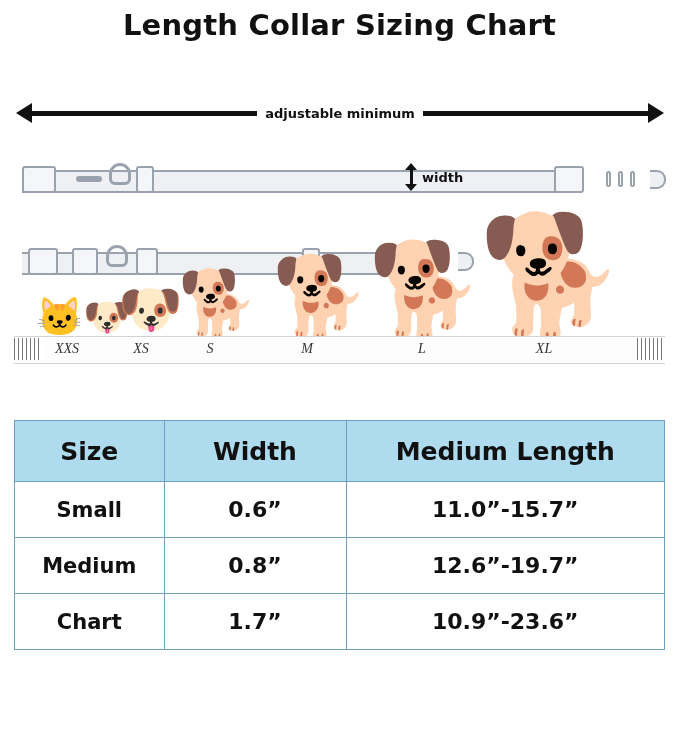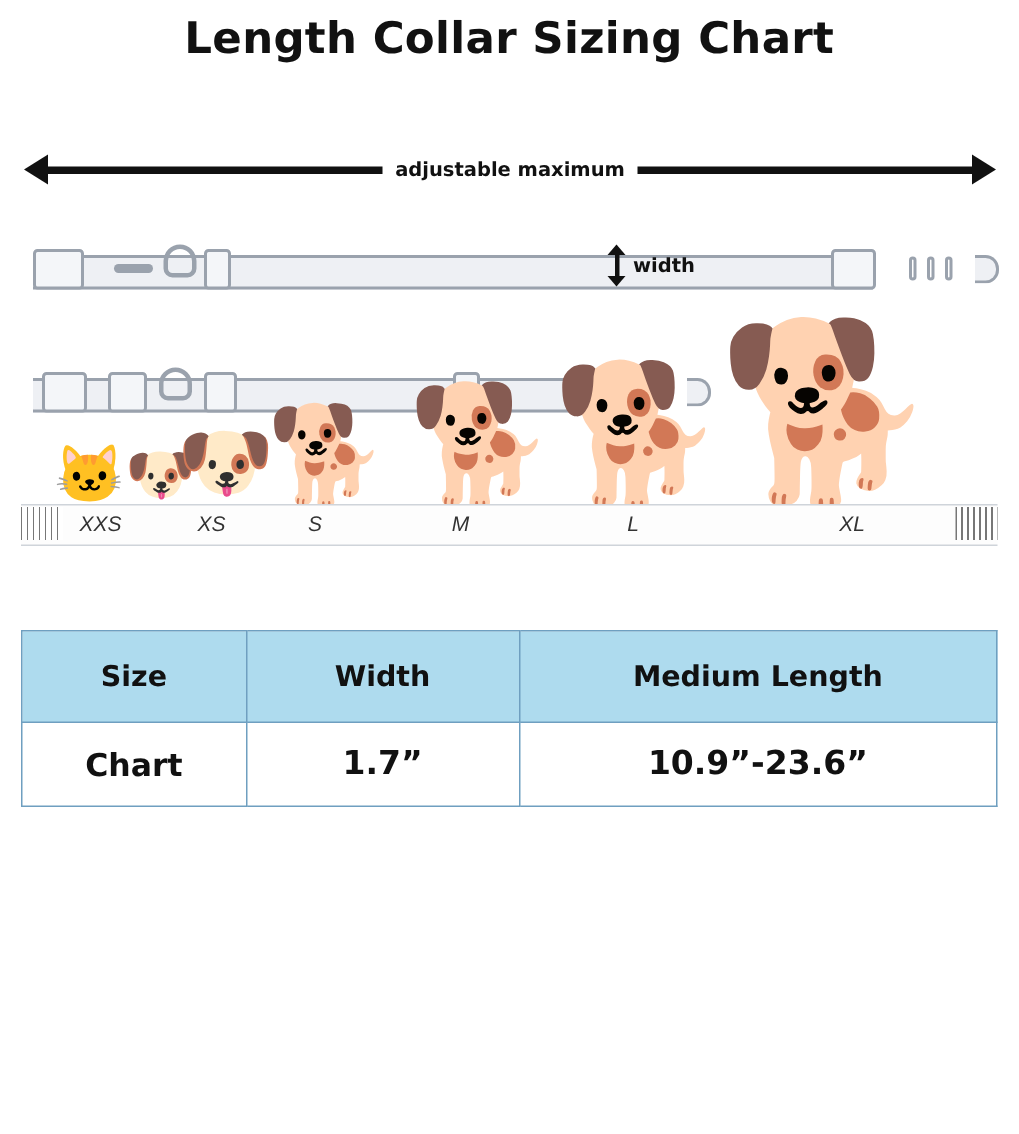--- a/index.html
+++ b/index.html
@@ -191,21 +191,21 @@
     top: 1px;
     width: 28px;
     height: 22px;
     background: repeating-linear-gradient(to right, #777 0 1px, #fff 1px 4px);
   }
   .ruler-end.left { left: 0; }
   .ruler-end.right { right: 0; }
   .size-tick {
     position: absolute;
     top: 4px;
-    font-family: Liberation Sans, sans-serif;
+    font-family: Liberation Serif, serif;
     font-style: italic;
     font-size: 14px;
     color: #333;
     transform: translateX(-50%);
     white-space: nowrap;
   }
 
   
   .table-wrap {
     position: absolute;
@@ -219,21 +219,21 @@
     table-layout: fixed;
   }
   th, td {
     border: 1px solid #6f9fc0;
     text-align: center;
     font-family: "DejaVu Sans", sans-serif;
     color: #111;
   }
   thead th {
     background: #aedbee;
-    font-size: 19px;
+    font-size: 25px;
     font-weight: bold;
     height: 58px;
   }
   tbody td {
     height: 53px;
     font-size: 22px;
     font-weight: bold;
     background: #ffffff;
   }
   tbody td.size-cell { font-size: 21px; }
@@ -256,21 +256,21 @@
 </head>
 <body>
 
 <div class="title">Length Collar Sizing Chart</div>
 
 <div class="diagram">
 
   <div class="arrow-row" style="left:16px; top:58px; width:648px;">
     <div class="arrow-head left"></div>
     <div class="arrow-line"></div>
-    <div class="arrow-label">adjustable maximum</div>
+    <div class="arrow-label">adjustable minimum</div>
     <div class="arrow-line"></div>
     <div class="arrow-head right"></div>
   </div>
 
   <div class="collar" style="left:14px; top:118px; width:652px;">
     <div class="strap" style="left:8px; width:560px;"></div>
     <div class="buckle" style="left:8px; width:34px;"></div>
     <div class="tongue" style="left:62px;"></div>
     <div class="dring" style="left:95px;"></div>
     <div class="buckle" style="left:122px; width:18px;"></div>
@@ -331,40 +331,50 @@
   </div>
 
   <div class="size-axis">
     <div class="ruler-end left"></div>
     <div class="ruler-end right"></div>
     <div class="size-tick" style="left:53px;">XXS</div>
     <div class="size-tick" style="left:127px;">XS</div>
     <div class="size-tick" style="left:196px;">S</div>
     <div class="size-tick" style="left:293px;">M</div>
     <div class="size-tick" style="left:408px;">L</div>
-    <div class="size-tick" style="left:554px;">XL</div>
+    <div class="size-tick" style="left:530px;">XL</div>
   </div>
 </div>
 
 <div class="table-wrap">
   <table>
     <colgroup>
         <col class="c1">
         <col class="c2">
         <col class="c3">
       </colgroup>
     <thead>
       <tr>
         <th>Size</th>
         <th>Width</th>
         <th>Medium Length</th>
       </tr>
     </thead>
     <tbody>
       <tr>
+        <td class="size-cell">Small</td>
+        <td>0.6”</td>
+        <td>11.0”-15.7”</td>
+      </tr>
+      <tr>
+        <td class="size-cell">Medium</td>
+        <td>0.8”</td>
+        <td>12.6”-19.7”</td>
+      </tr>
+      <tr>
         <td class="size-cell">Chart</td>
         <td>1.7”</td>
         <td>10.9”-23.6”</td>
       </tr>
     </tbody>
   </table>
 </div>
 
 <div class="footnote">
 </div>

